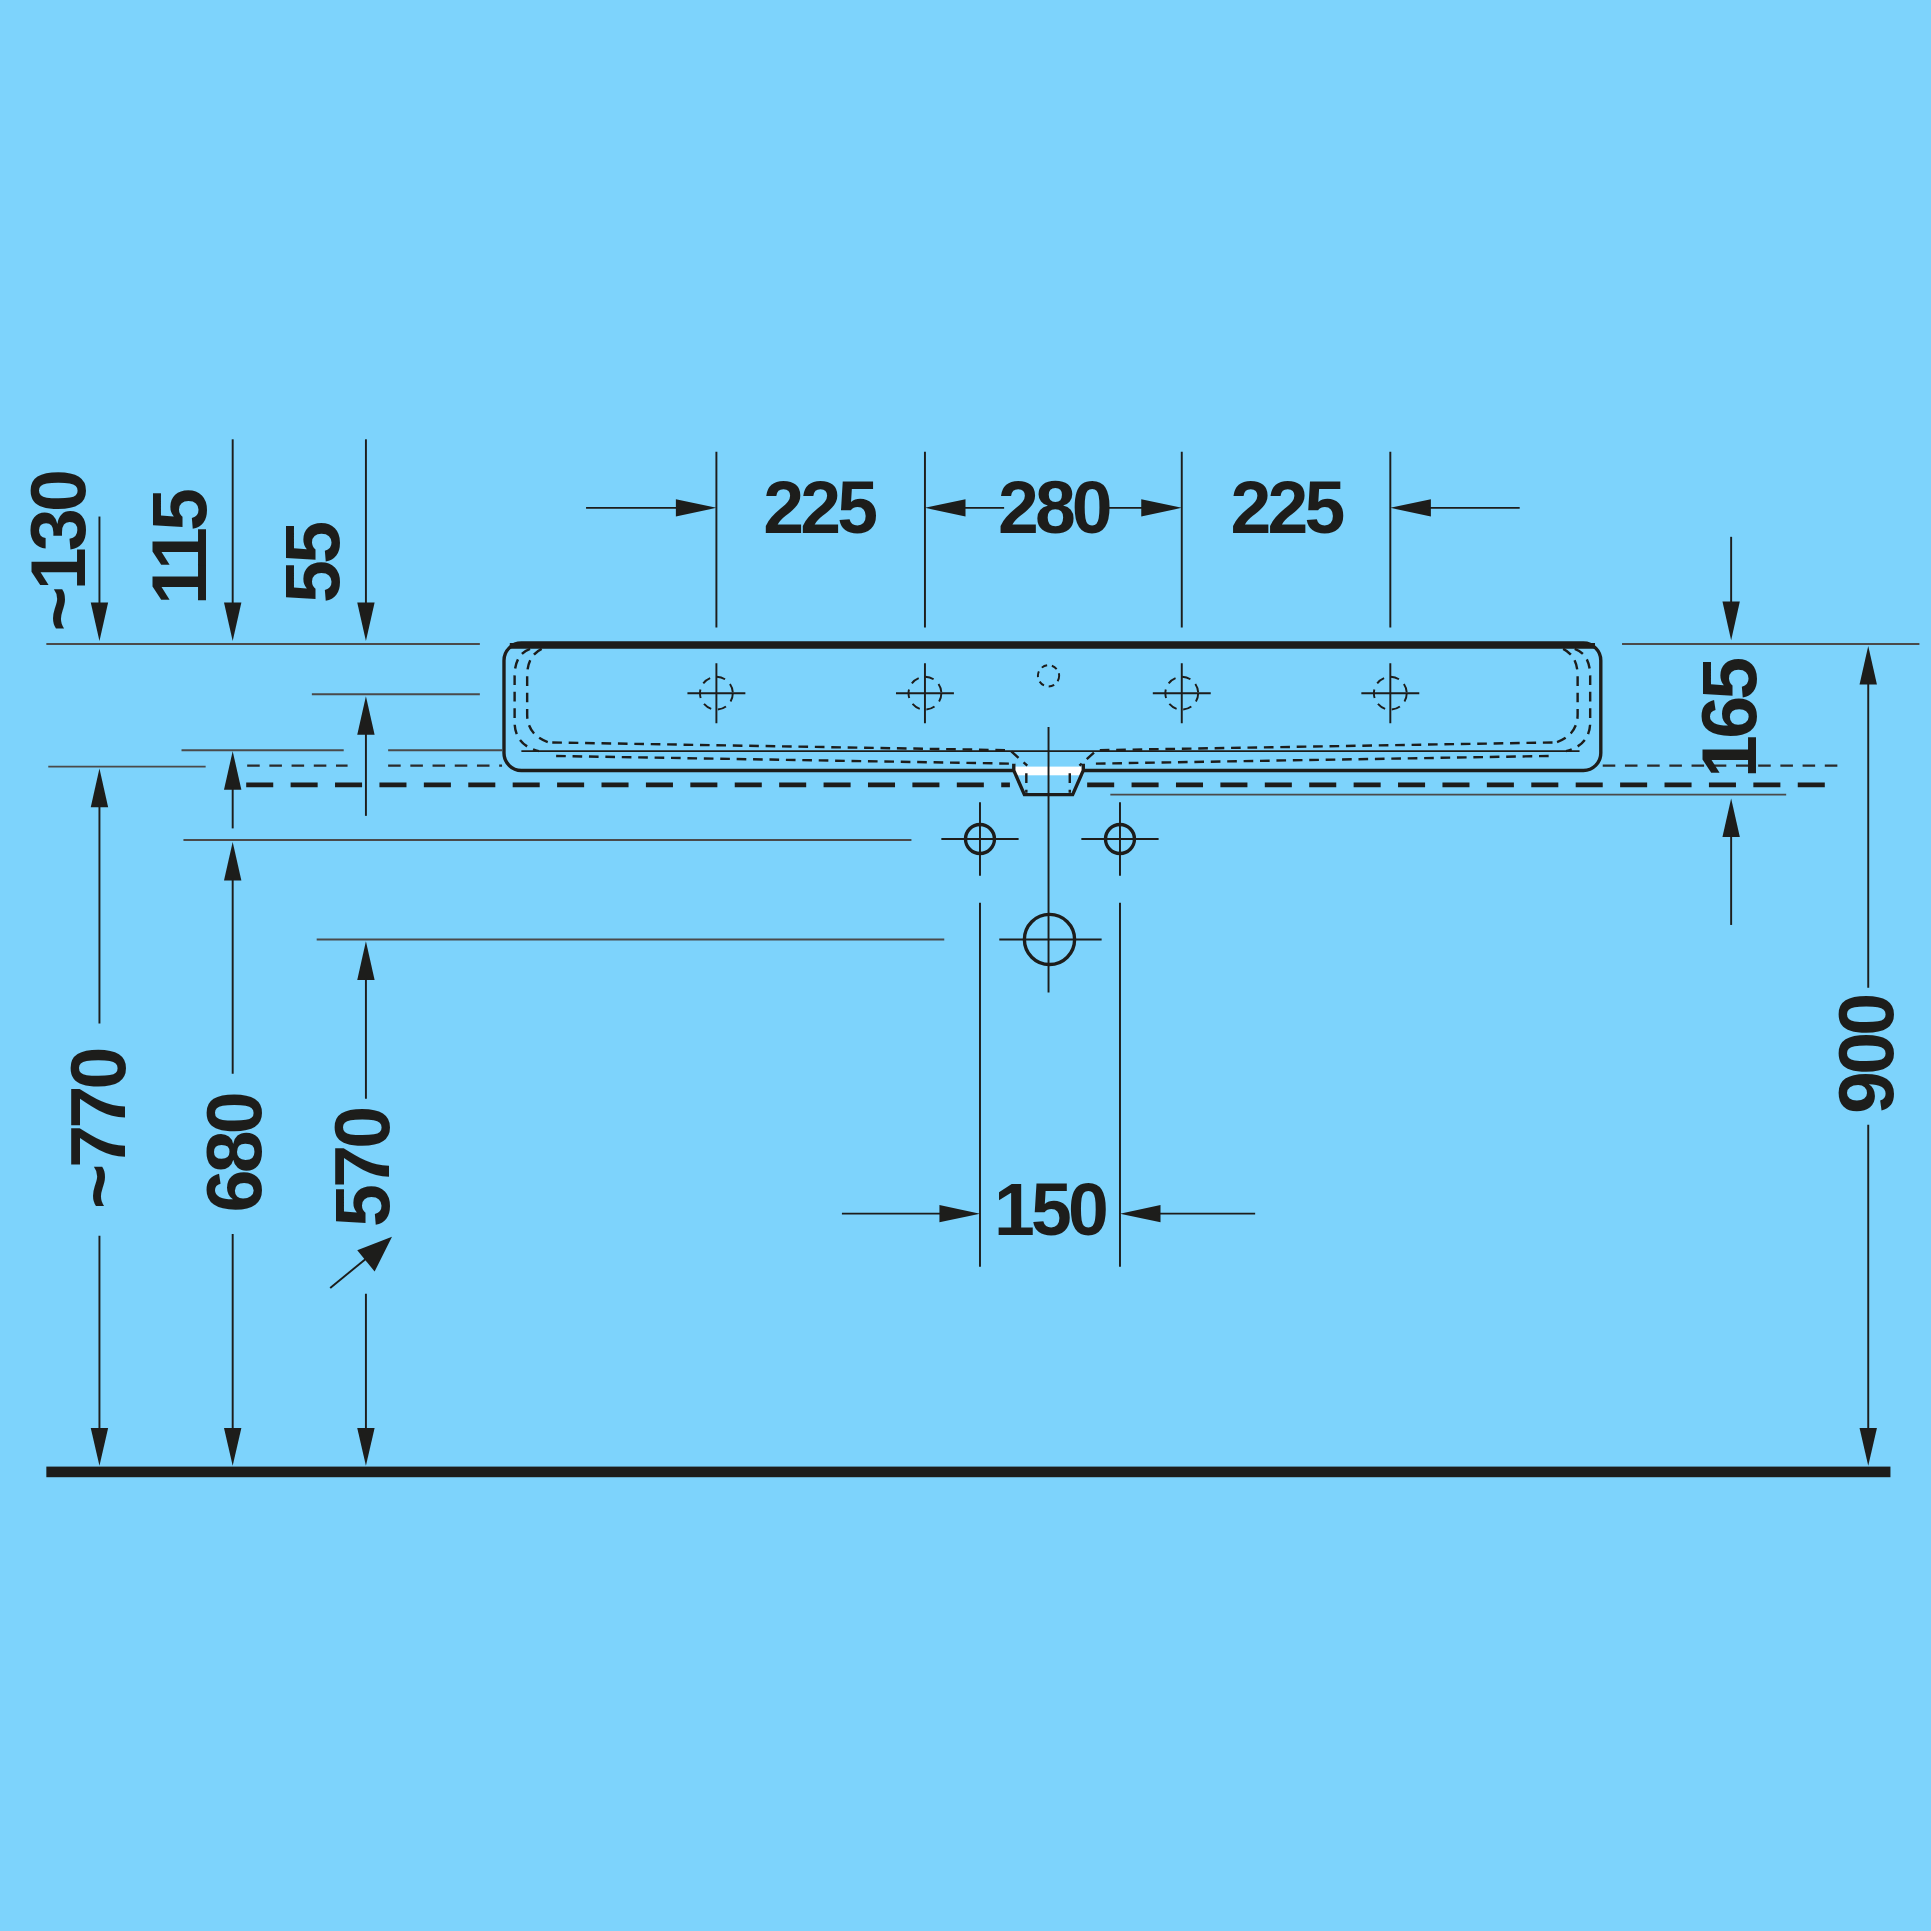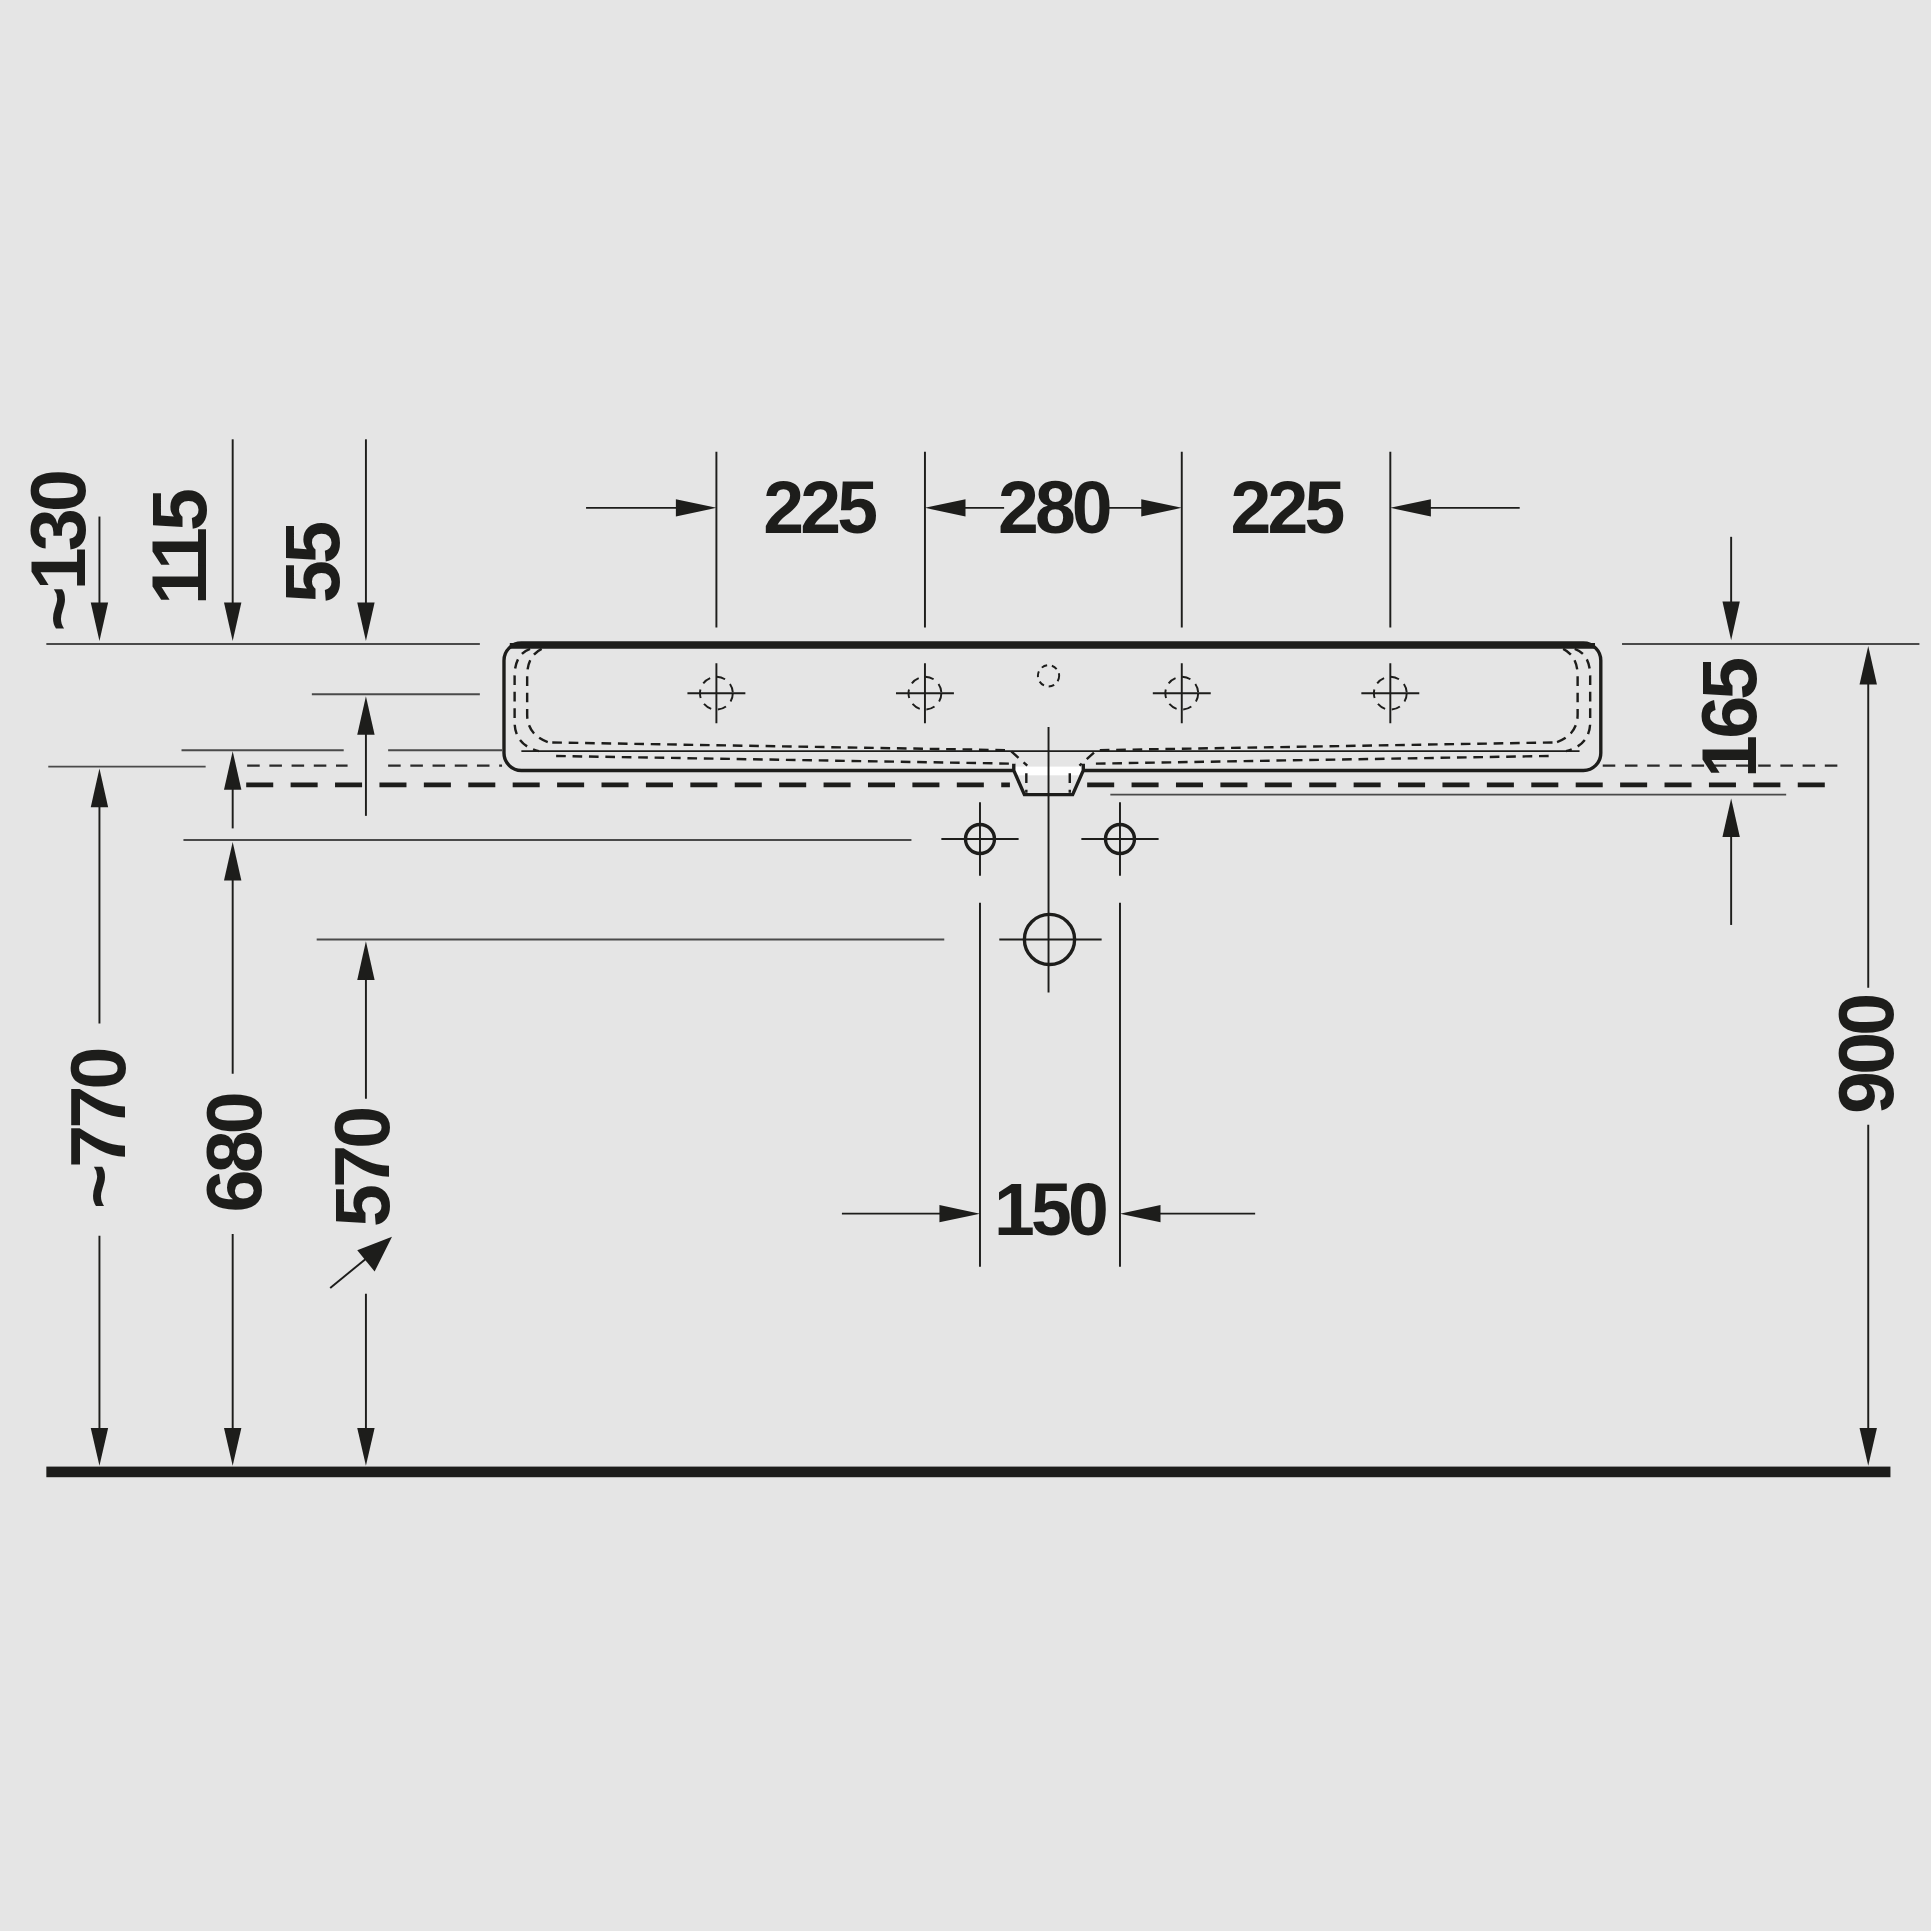--- a/index.html
+++ b/index.html
@@ -1,16 +1,16 @@
 <!DOCTYPE html>
 <html><head>
 <meta charset="utf-8">
 <style>
   html,body{margin:0;padding:0;background:#ffffff;}
-  .page{position:relative;width:1931px;height:1931px;background:#e5e5e5;overflow:hidden;
+  .page{position:relative;width:1931px;height:1931px;background:#7dd3fc;overflow:hidden;
         font-family:"Liberation Sans","DejaVu Sans",sans-serif;}
   svg{position:absolute;left:0;top:0;}
   .ln{stroke:#1d1d1b;stroke-width:2;fill:none;stroke-linecap:butt;}
   .ref{stroke:#4a4a4a;stroke-width:2;fill:none;}
   .thick{stroke:#1d1d1b;stroke-width:3.5;fill:none;}
   .rim{stroke:#1d1d1b;stroke-width:6;fill:none;}
   .dash{stroke:#1d1d1b;stroke-width:2.5;fill:none;stroke-dasharray:10 7;}
   .dashFine{stroke:#2a2a2a;stroke-width:2.5;fill:none;stroke-dasharray:13 10;}
   .dashBold{stroke:#1d1d1b;stroke-width:5;fill:none;stroke-dasharray:28 18;}
   .arr{fill:#1d1d1b;stroke:none;}

